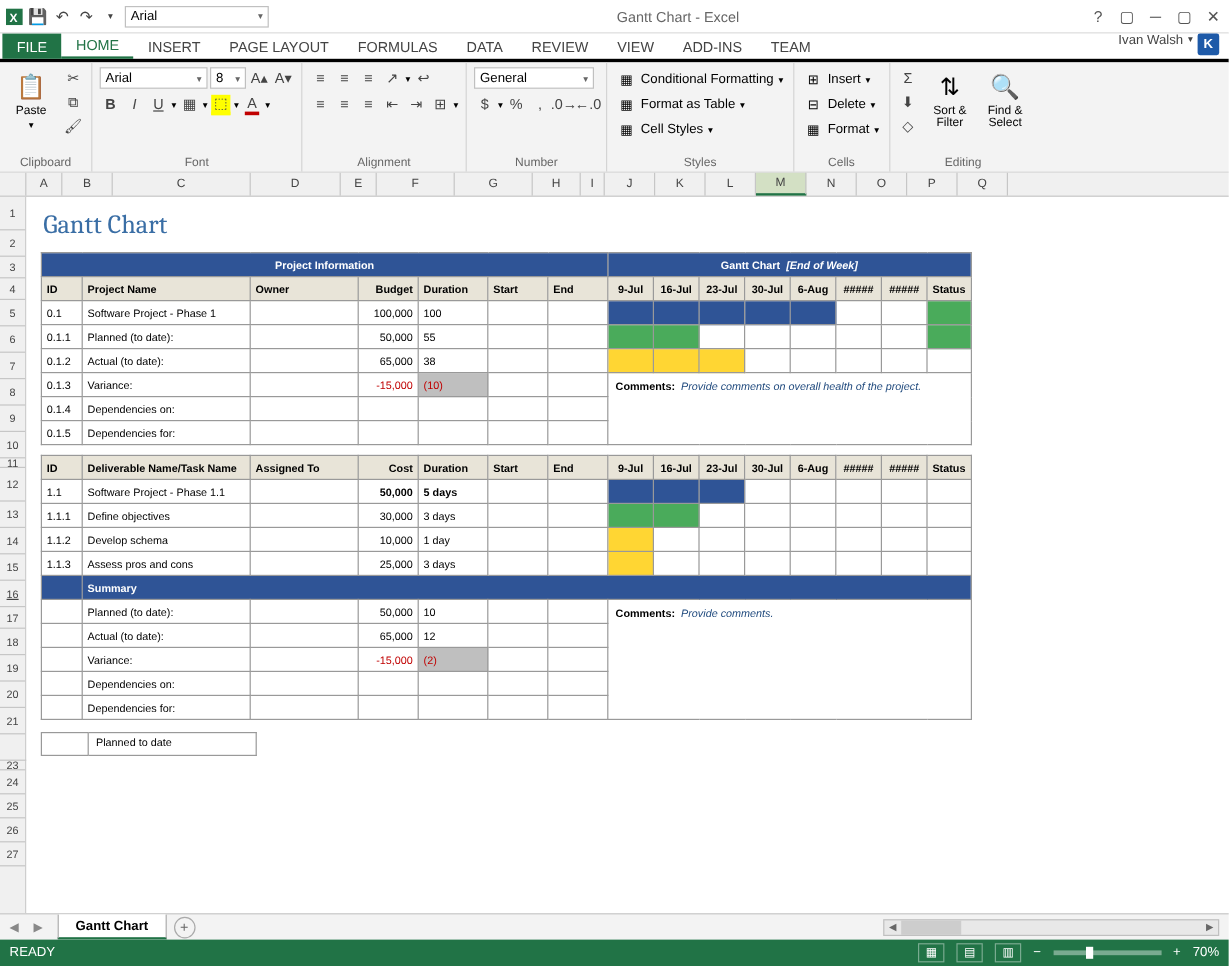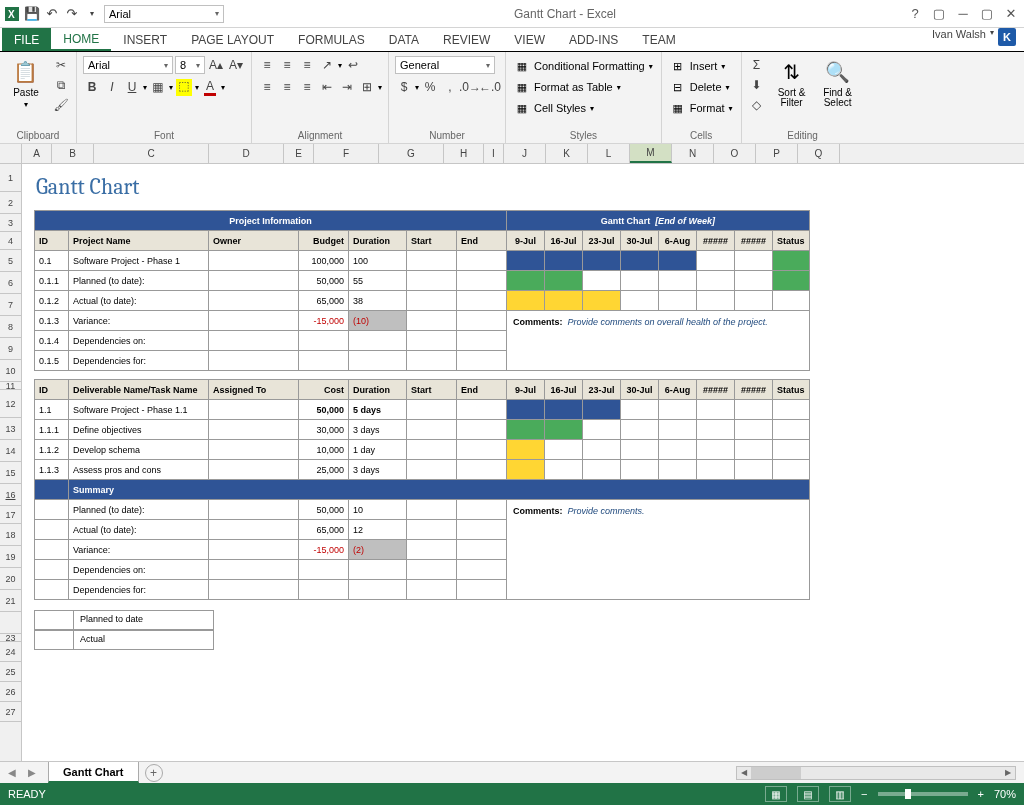--- a/index.html
+++ b/index.html
@@ -9,21 +9,21 @@
 .titlebar { height: 28px; background: #fff; border-bottom: 1px solid #d4d4d4; display: flex; align-items: center; padding: 0 4px; }
 .titlebar .qat { display: flex; align-items: center; gap: 4px; }
 .titlebar .qat .icon { width: 16px; height: 16px; display: flex; align-items: center; justify-content: center; font-size: 13px; color: #444; cursor: pointer; }
 .titlebar .title { flex: 1; text-align: center; color: #666; font-size: 12px; }
 .titlebar .wincontrols { display: flex; align-items: center; gap: 6px; }
 .titlebar .wincontrols .wc { width: 18px; height: 16px; display: flex; align-items: center; justify-content: center; color: #555; cursor: pointer; font-size: 13px; }
 .fontbox { border: 1px solid #c0c0c0; background: #fff; height: 18px; padding: 0 4px; display: flex; align-items: center; font-size: 11px; min-width: 80px; }
 .fontbox .dd { margin-left: auto; color: #666; font-size: 8px; }
 
 
-.ribbontabs { height: 24px; display: flex; align-items: stretch; background: #fff; border-bottom: 1px solid #000000; padding-left: 2px; }
+.ribbontabs { height: 24px; display: flex; align-items: stretch; background: #fff; border-bottom: 3px solid #000000; padding-left: 2px; }
 .ribbontabs .tab { padding: 0 12px; display: flex; align-items: center; font-size: 12px; color: #444; cursor: pointer; text-transform: uppercase; }
 .ribbontabs .tab.file { background: #217346; color: #fff; }
 .ribbontabs .tab.active { color: #217346; border-bottom: 2px solid #217346; }
 .ribbontabs .spacer { flex: 1; }
 .ribbontabs .user { padding: 0 8px; display: flex; align-items: flex-start; gap: 4px; color: #444; }
 .ribbontabs .user .badge { width: 18px; height: 18px; background: #1e5aa8; color: #fff; display: flex; align-items: center; justify-content: center; font-weight: bold; border-radius: 2px; }
 
 
 .ribbon { height: 92px; background: #f3f3f3; border-bottom: 1px solid #d4d4d4; display: flex; }
 .group { border-right: 1px solid #d4d4d4; padding: 4px 6px 2px 6px; display: flex; flex-direction: column; position: relative; }
@@ -601,24 +601,20 @@
   <td class="start"></td>
   <td class="end"></td>
             </tr>
           </tbody>
         </table>
         <div class="legend">
           <div class="row">
   <div class="sw bar-green"></div>
   <div class="lbl">Planned to date</div>
           </div>
-          <div class="row">
-  <div class="sw bar-yellow"></div>
-  <div class="lbl">Actual</div>
-          </div>
         </div>
       </div>
   </div>
 </div>
 
 <div class="sheettabs">
   <span class="navbtn">◀</span>
   <span class="navbtn">▶</span>
   <div class="stab">Gantt Chart</div>
   <div class="addtab">+</div>

